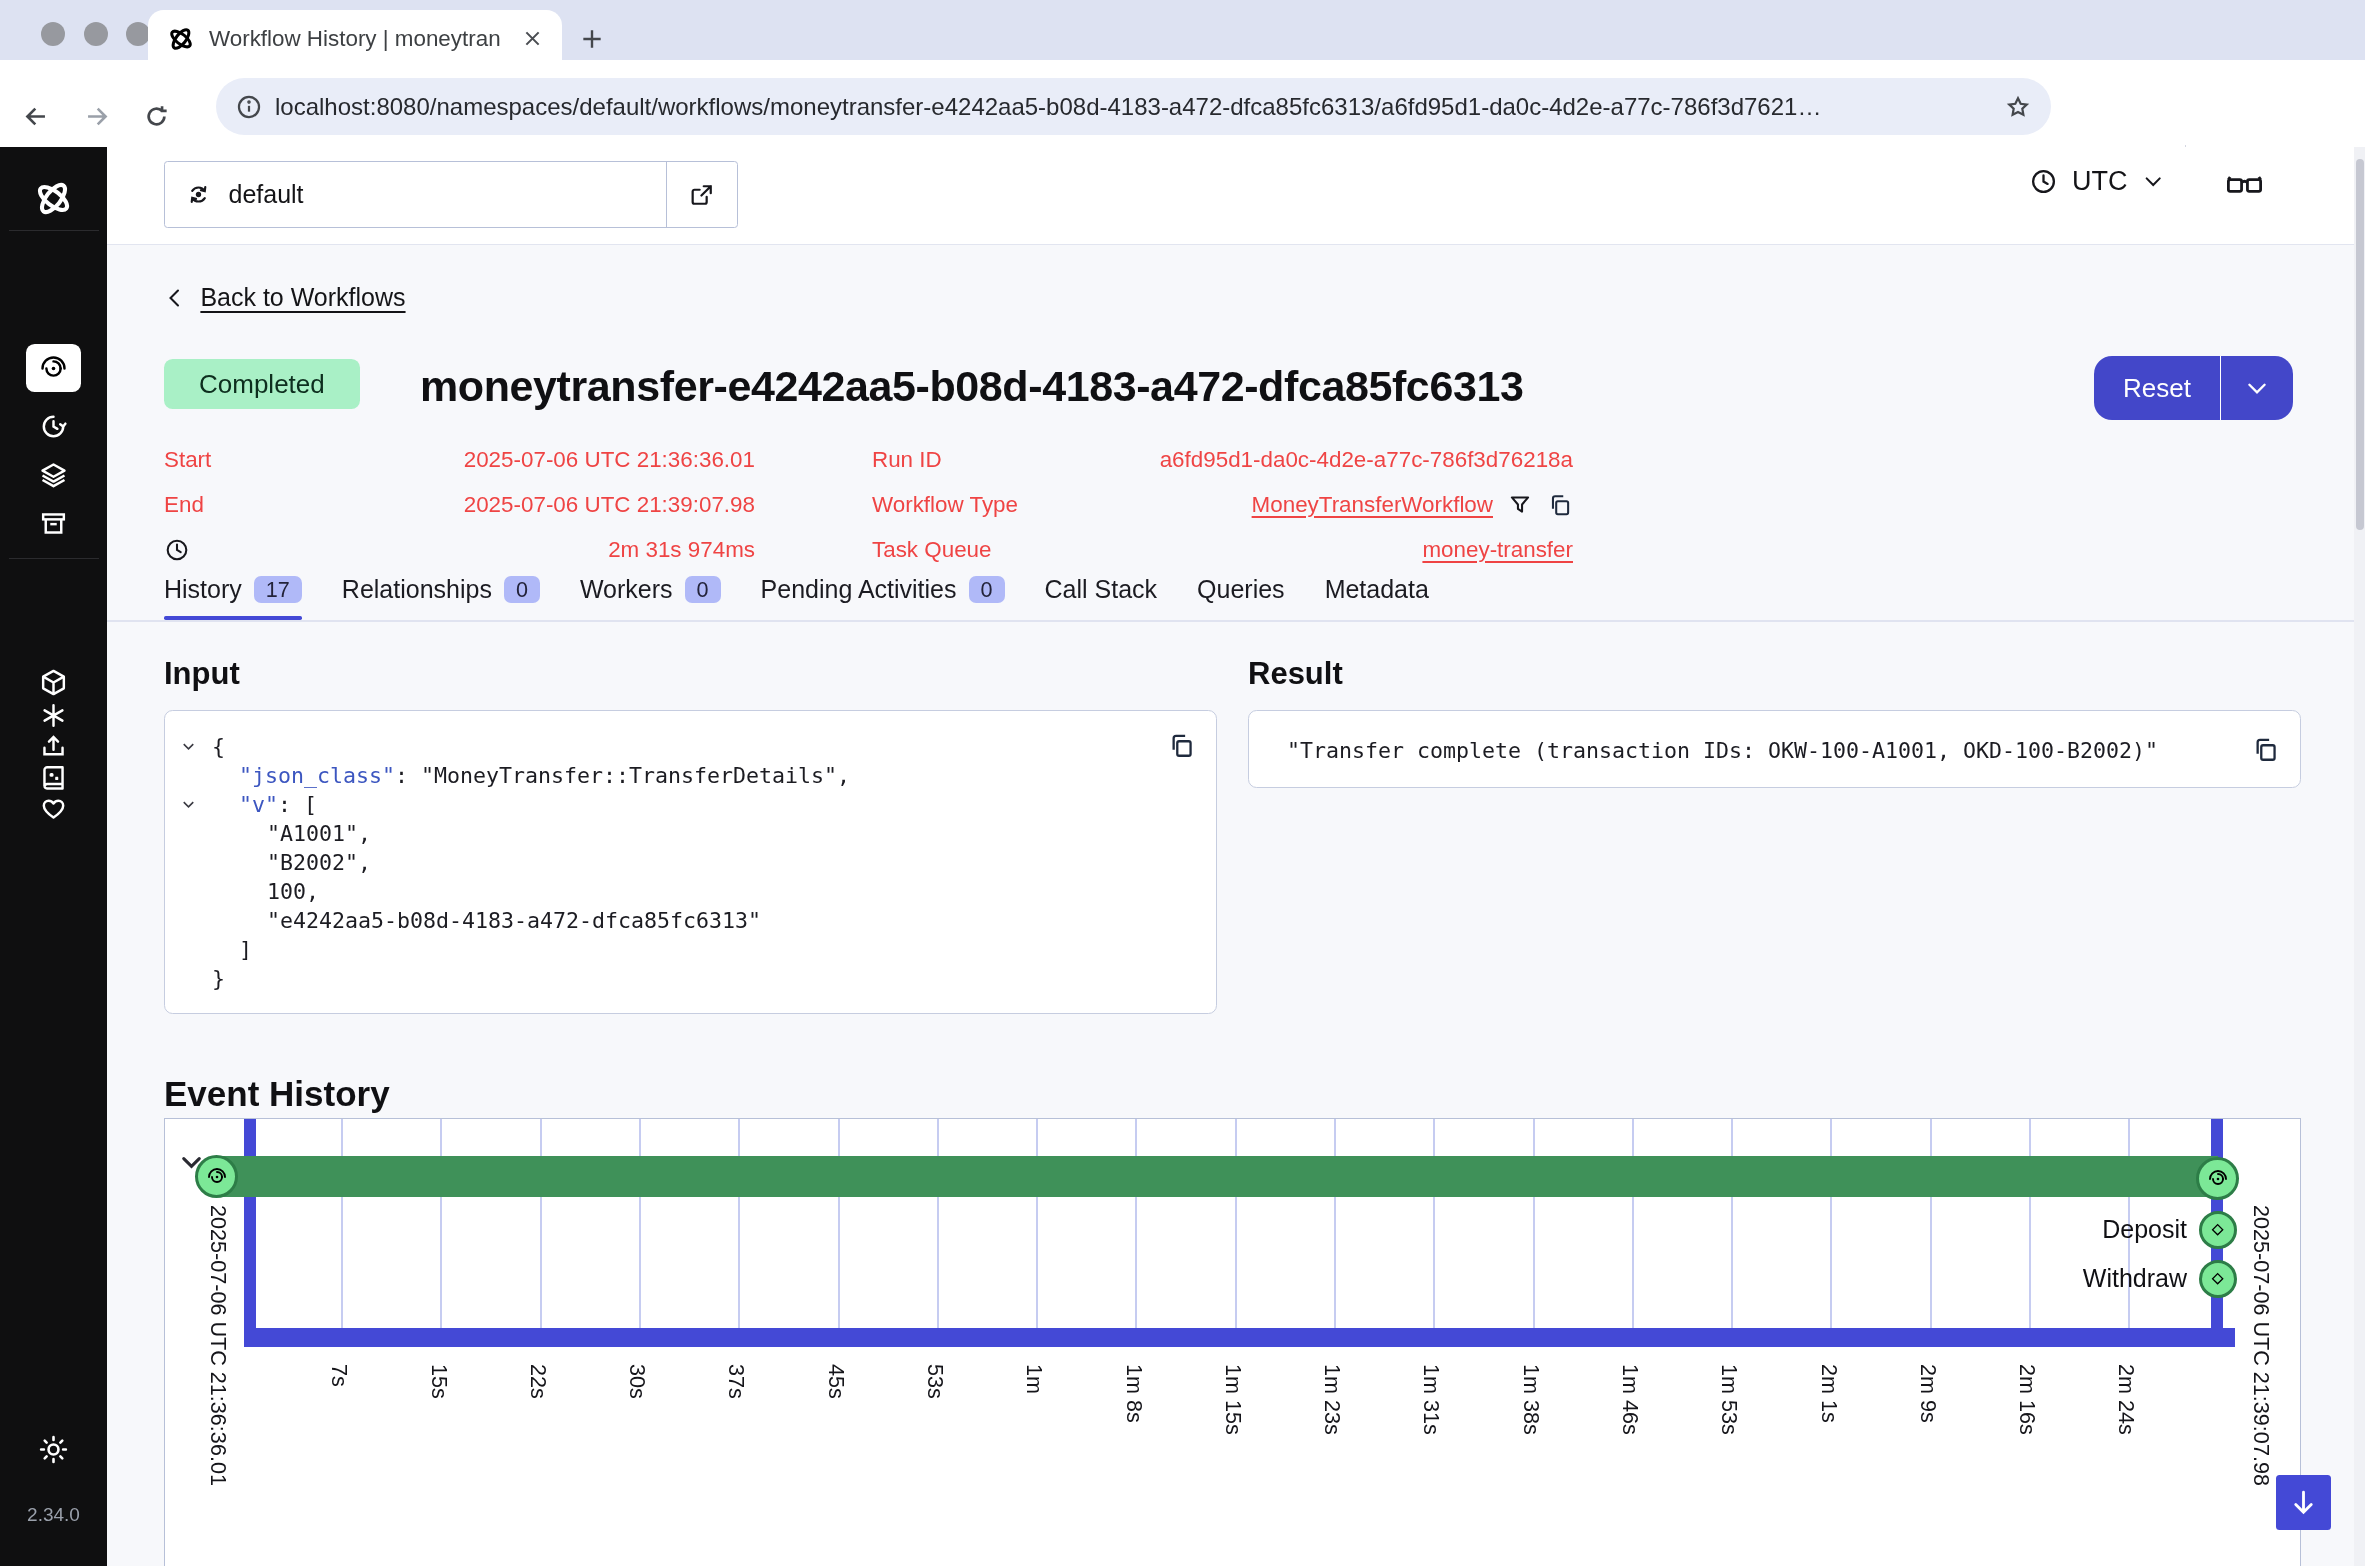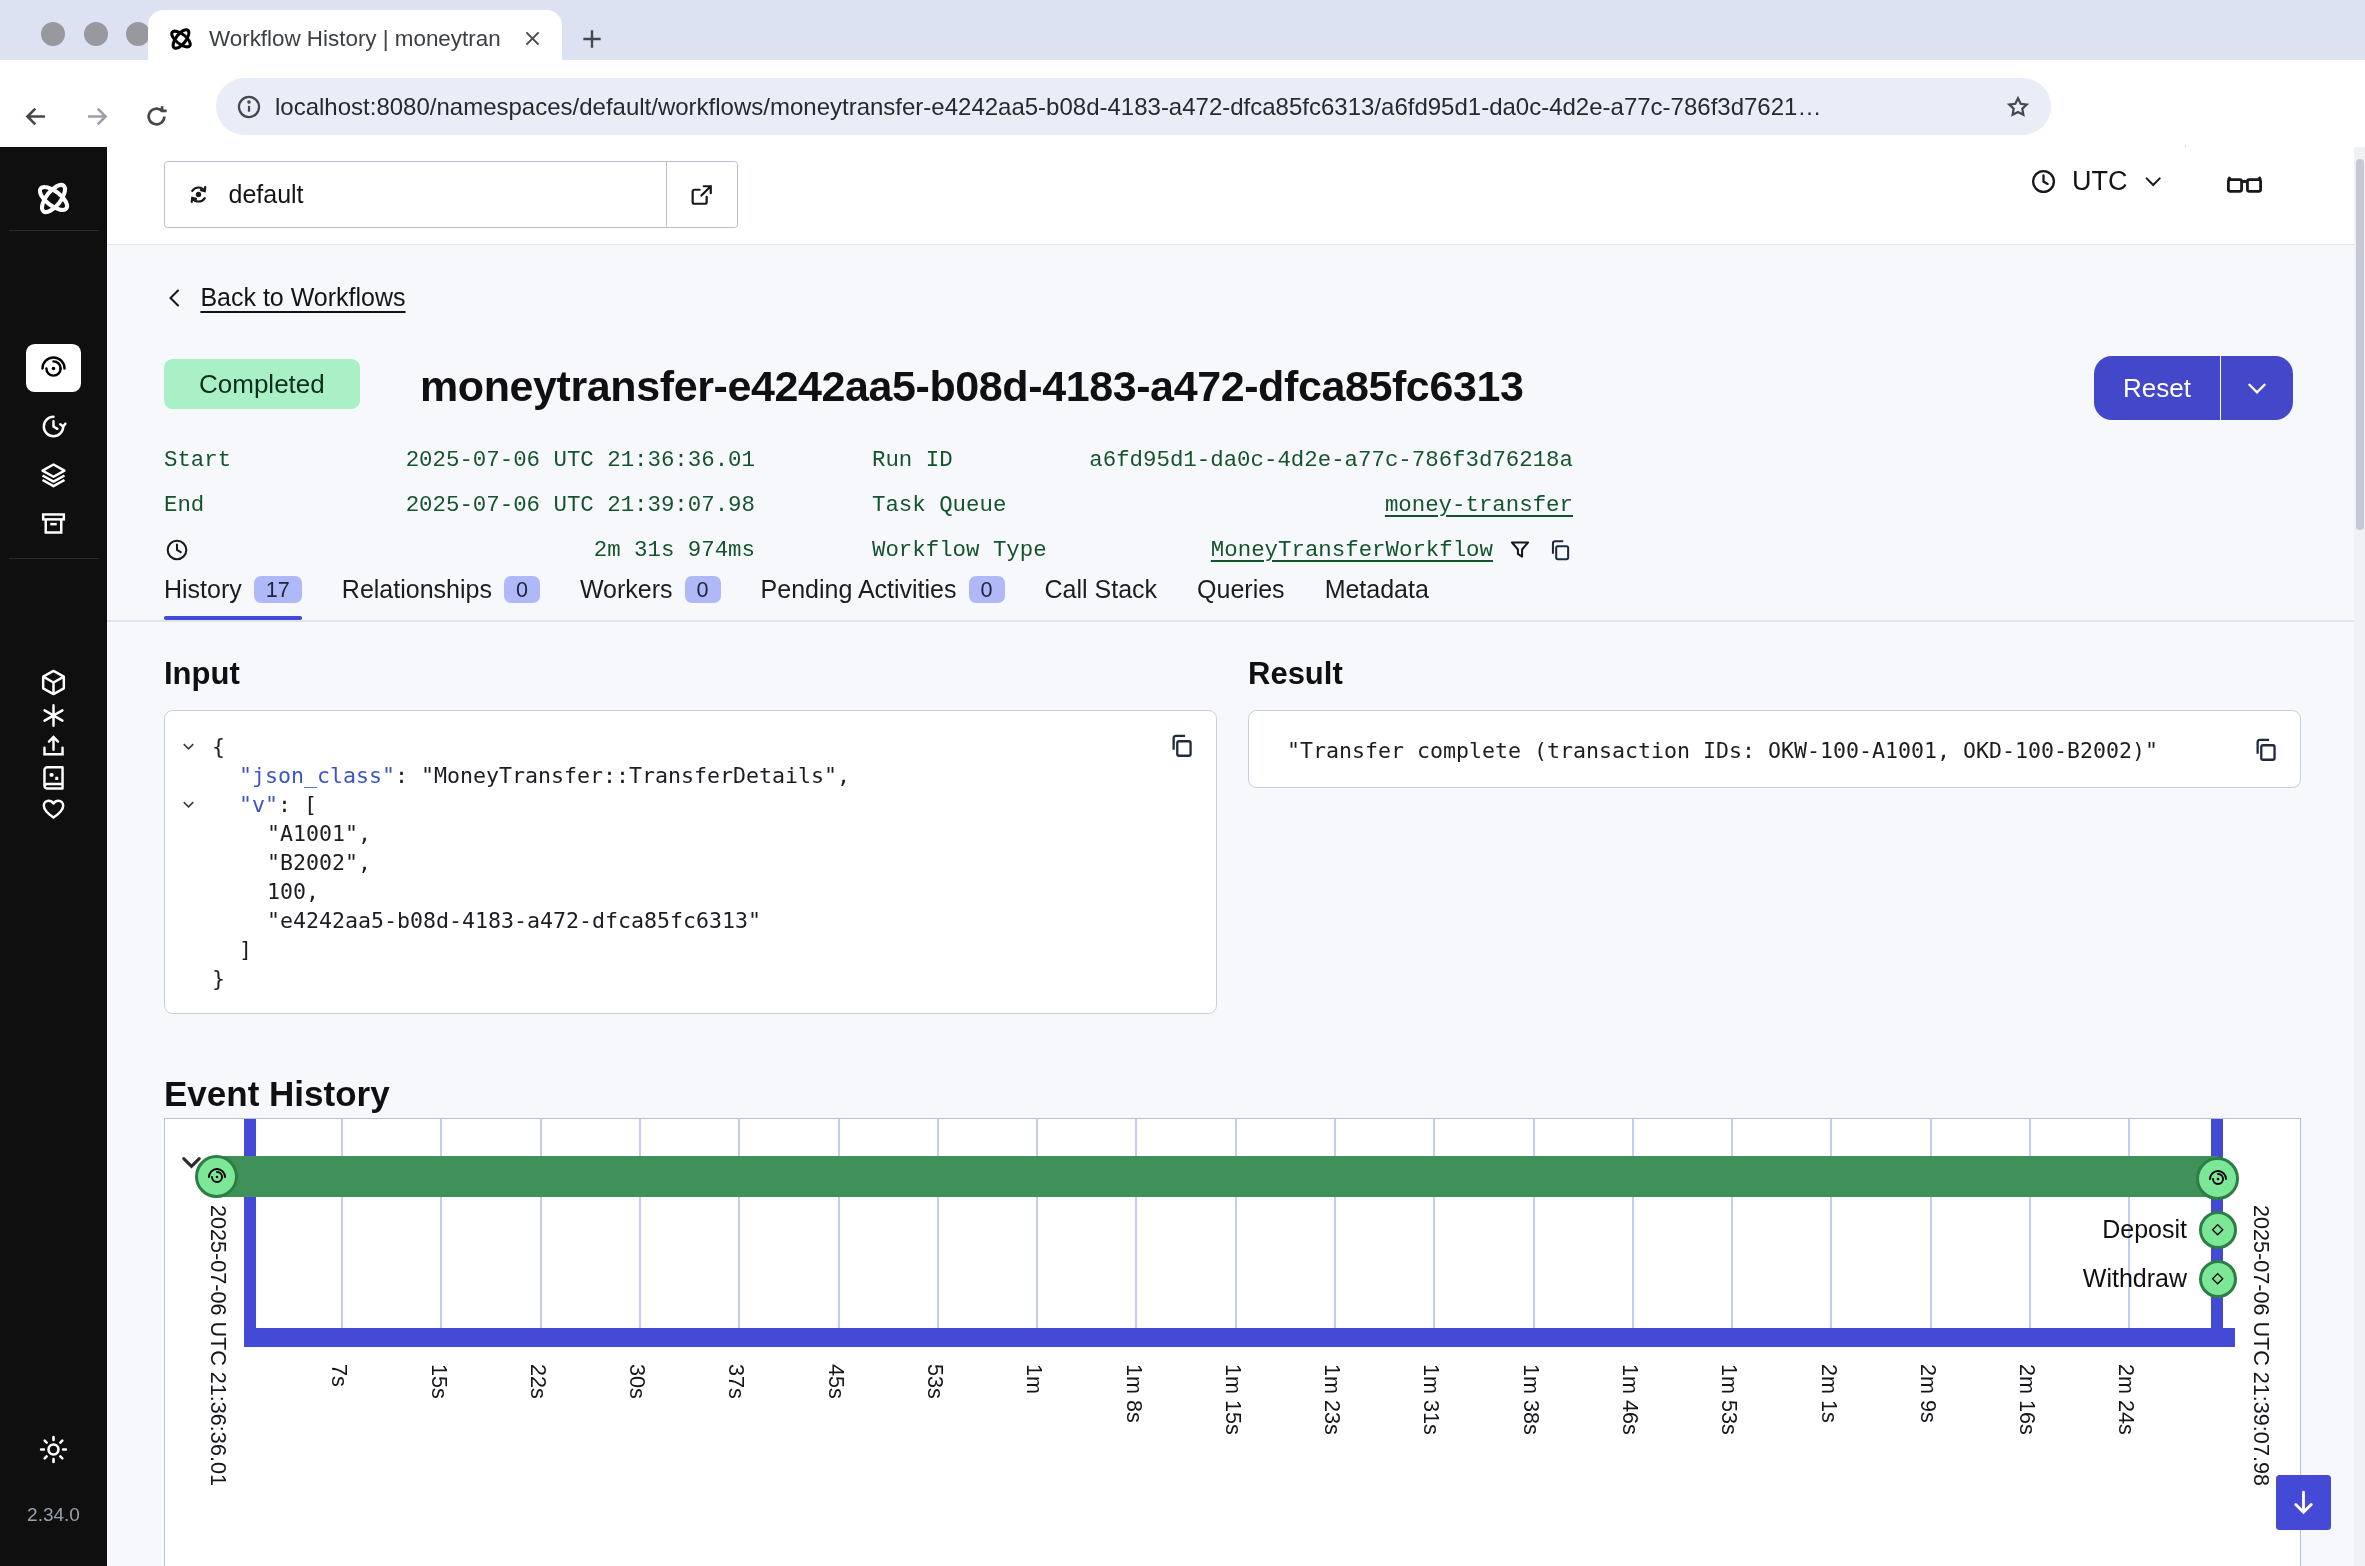--- a/index.html
+++ b/index.html
@@ -38,21 +38,21 @@
   .glasses{position:absolute;left:2117px;top:21px}
   
   .backlink{position:absolute;left:164px;top:136px;display:flex;align-items:center;gap:14px;font-size:25px;font-weight:500}
   .backlink span{text-decoration:underline;text-underline-offset:5.2px}
   .statusbadge{position:absolute;left:164px;top:212px;height:50px;background:#a9f0c6;border-radius:8.6px;display:flex;align-items:center;padding:0 35px;font-size:26px;color:#0d2e1e}
   .wftitle{position:absolute;left:404px;top:199px;font-size:43px;font-weight:600;letter-spacing:-0.4px;color:#101013}
   .resetbtn{position:absolute;left:2094px;top:209px;height:64px;display:flex;border-radius:18px;overflow:hidden}
   .resetmain{background:var(--indigo-deep);color:#fff;font-size:26px;display:flex;align-items:center;padding:0 29px}
   .resetcaret{background:var(--indigo-deep);border-left:1.7px solid #fff;width:73px;display:flex;align-items:center;justify-content:center}
   
-  .dcol{position:absolute;top:290px;font-family:Liberation Mono, monospace;font-size:22.4px;color:#14532d}
+  .dcol{position:absolute;top:290px;font-family:Liberation Sans, sans-serif;font-size:22.4px;color:#ef4444}
   .drow{display:flex;justify-content:space-between;align-items:center;height:45px}
   .dlink{text-decoration:underline;text-underline-offset:4.3px}
   .dval-ic{display:flex;align-items:center;gap:14px}
   
   .tabsrow{position:absolute;left:164px;top:428px;display:flex;gap:40px;font-size:25px}
   .tabitem{display:flex;align-items:center;gap:12px;padding-bottom:15.5px;position:relative;color:#1b1b21}
   .tabitem.active::after{content:"";position:absolute;left:0;right:0;bottom:0;height:3.5px;background:var(--indigo);border-radius:1.7px}
   .countbadge{background:#b0b9f8;border-radius:7px;padding:0.9px 12px;font-size:21.6px;color:#23233a}
   .tabsborder{position:absolute;left:107px;top:473px;width:2259px;height:1.7px;background:#e0e3f0}
   
@@ -327,39 +327,39 @@
       </span>
       <span>2m 31s 974ms</span>
     </div>
   </div>
   <div class="dcol" style="left:872px;width:701px">
     <div class="drow">
       <span>Run ID</span>
       <span>a6fd95d1-da0c-4d2e-a77c-786f3d76218a</span>
     </div>
     <div class="drow">
-      <span>Task Queue</span>
-      <a class="dlink">money-transfer</a>
-    </div>
-    <div class="drow">
       <span>Workflow Type</span>
       <span class="dval-ic">
         <a class="dlink">MoneyTransferWorkflow</a>
         <span>
           <svg width="26" height="26" viewBox="0 0 24 24" fill="none" stroke="#17171c" stroke-width="1.9" stroke-linejoin="round">
               <path d="M4.5 5 h15 l-5.6 6.5 v6.6 l-3.8 -2.5 v-4.1 Z"></path>
             </svg>
         </span>
         <span>
           <svg width="26" height="26" viewBox="0 0 24 24" fill="none" stroke="#1f2a3d" stroke-width="1.9" stroke-linejoin="round">
               <rect x="8.5" y="8.5" width="11" height="12" rx="1.5"></rect>
               <path d="M5.5 15.5 V6 a2 2 0 0 1 2 -2 H15"></path>
             </svg>
         </span>
       </span>
+    </div>
+    <div class="drow">
+      <span>Task Queue</span>
+      <a class="dlink">money-transfer</a>
     </div>
   </div>
 
   <nav class="tabsrow">
     <div class="tabitem active">
       <span>History</span>
         <span class="countbadge">17</span>
     </div>
     <div class="tabitem">
       <span>Relationships</span>

